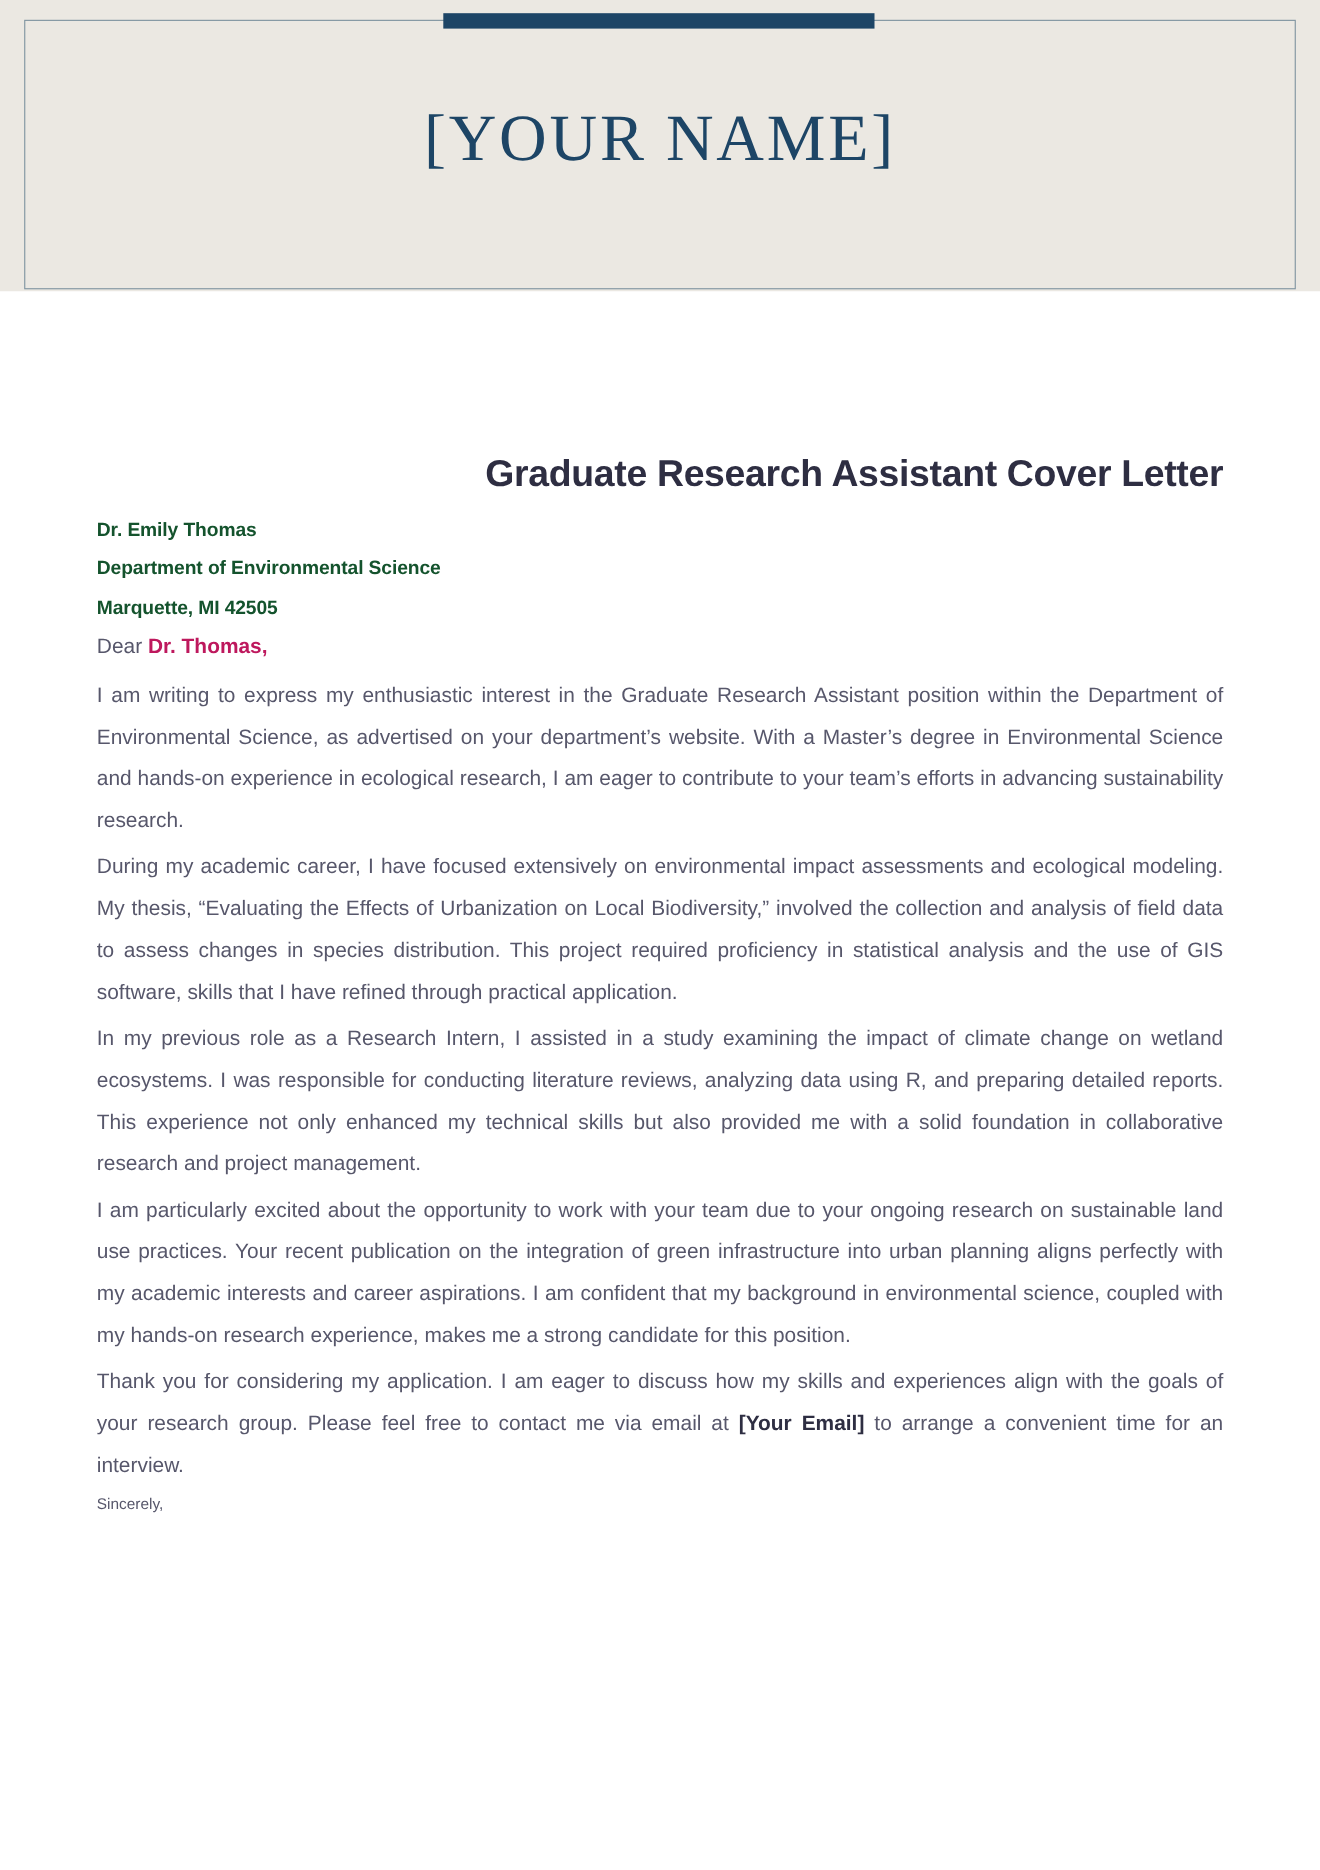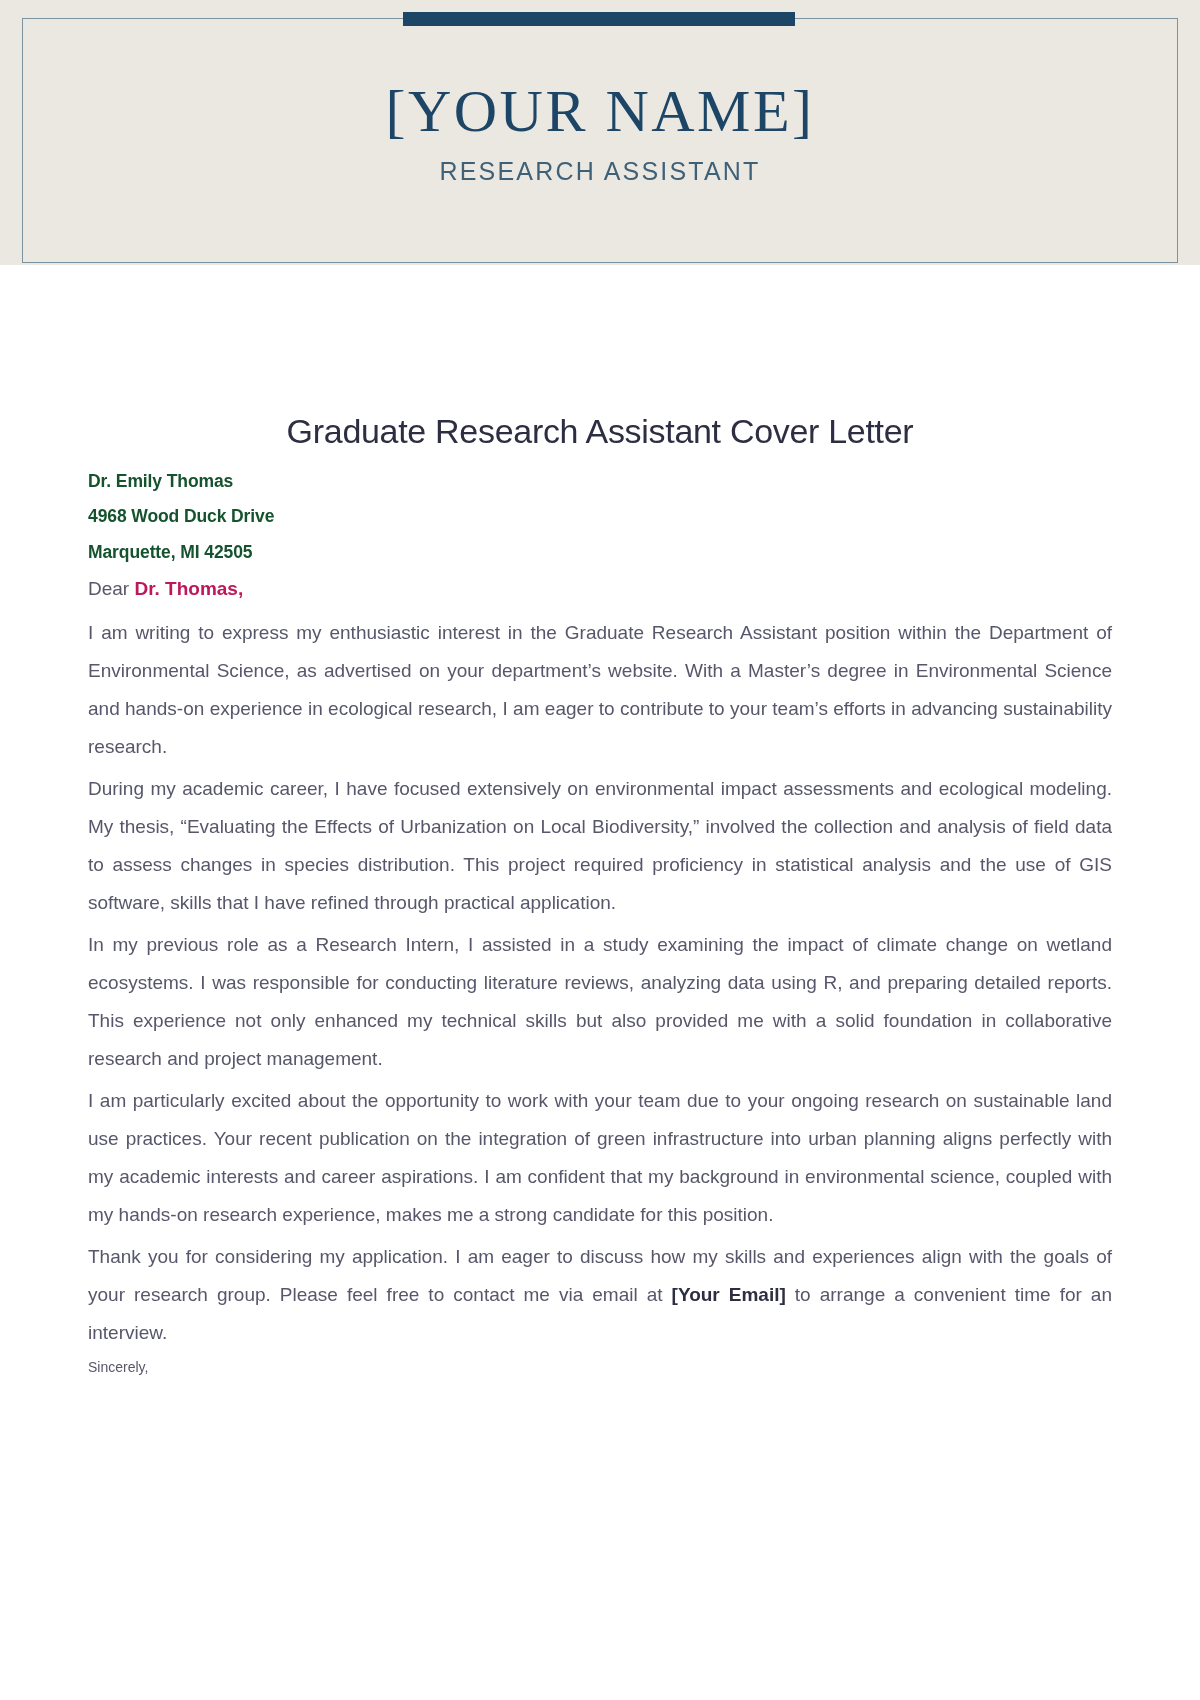--- a/index.html
+++ b/index.html
@@ -65,23 +65,23 @@
     position:absolute;
     left:0;top:265px;
     width:1200px;
     box-sizing:border-box;
     padding:0 88px 0 88px;
     background:#fff;
   }
   .doc-title{
     margin:0;
     padding-top:145px;
-    text-align:center;
+    text-align:right;
     font-size:34px;
-    font-weight:400;
+    font-weight:700;
     color:#2e2e42;
     letter-spacing:-0.3px;
     line-height:1.25;
   }
   .addr-block{margin-top:20px;}
   .addr-line{
     font-size:17.5px;
     font-weight:700;
     color:#14532d;
     line-height:1.0;
@@ -117,31 +117,30 @@
 </head>
 <body>
 
 <div class="page">
 
   <div class="letterhead">
     <div class="letterhead-frame"></div>
     <div class="accent-bar"></div>
     <div class="letterhead-inner">
       <div class="name-title">[YOUR NAME]</div>
-      <div class="name-subtitle">RESEARCH ASSISTANT</div>
     </div>
   </div>
 
   <div class="doc">
 
     <div class="doc-title">Graduate Research Assistant Cover Letter</div>
 
     <div class="addr-block">
       <div class="addr-line">Dr. Emily Thomas</div>
-      <div class="addr-line">4968 Wood Duck Drive</div>
+      <div class="addr-line">Department of Environmental Science</div>
       <div class="addr-line">Marquette, MI 42505</div>
     </div>
 
     <div class="salutation"><span>Dear </span><b>Dr. Thomas,</b></div>
 
     <p class="para">I am writing to express my enthusiastic interest in the Graduate Research Assistant position within the Department of Environmental Science, as advertised on your department’s website. With a Master’s degree in Environmental Science and hands-on experience in ecological research, I am eager to contribute to your team’s efforts in advancing sustainability research.</p>
     <p class="para">During my academic career, I have focused extensively on environmental impact assessments and ecological modeling. My thesis, “Evaluating the Effects of Urbanization on Local Biodiversity,” involved the collection and analysis of field data to assess changes in species distribution. This project required proficiency in statistical analysis and the use of GIS software, skills that I have refined through practical application.</p>
     <p class="para">In my previous role as a Research Intern, I assisted in a study examining the impact of climate change on wetland ecosystems. I was responsible for conducting literature reviews, analyzing data using R, and preparing detailed reports. This experience not only enhanced my technical skills but also provided me with a solid foundation in collaborative research and project management.</p>
     <p class="para">I am particularly excited about the opportunity to work with your team due to your ongoing research on sustainable land use practices. Your recent publication on the integration of green infrastructure into urban planning aligns perfectly with my academic interests and career aspirations. I am confident that my background in environmental science, coupled with my hands-on research experience, makes me a strong candidate for this position.</p>
 

